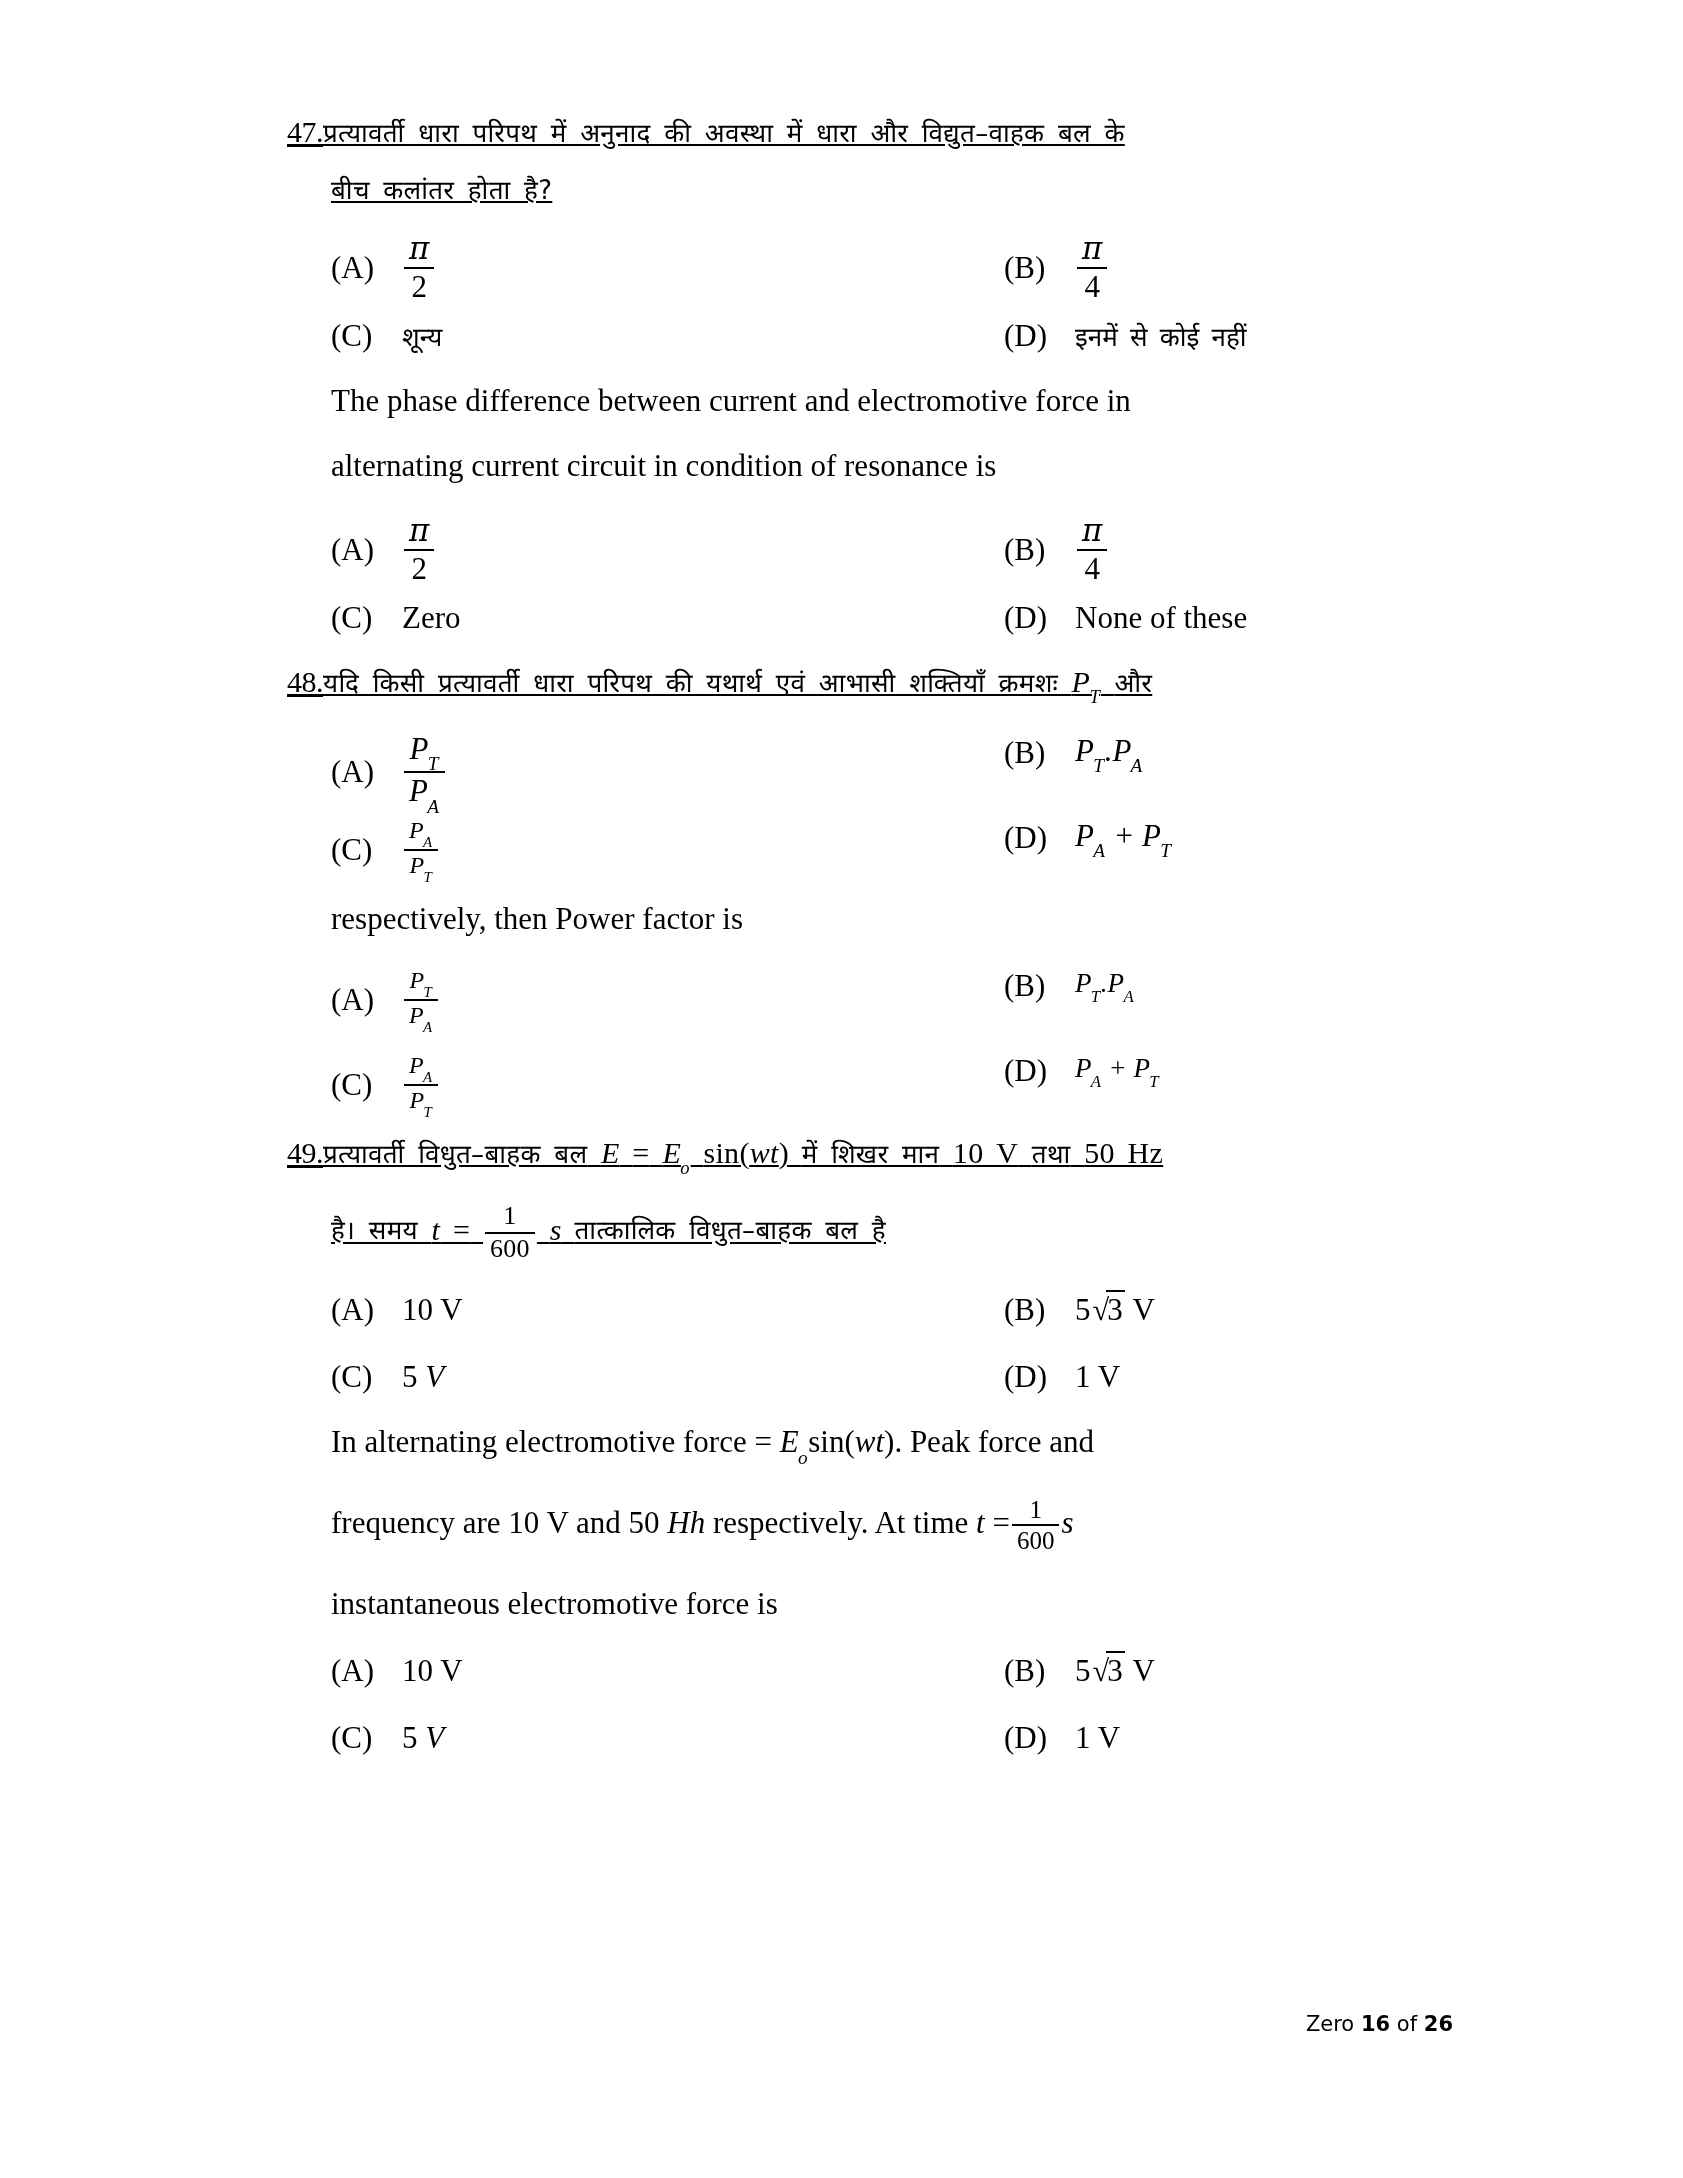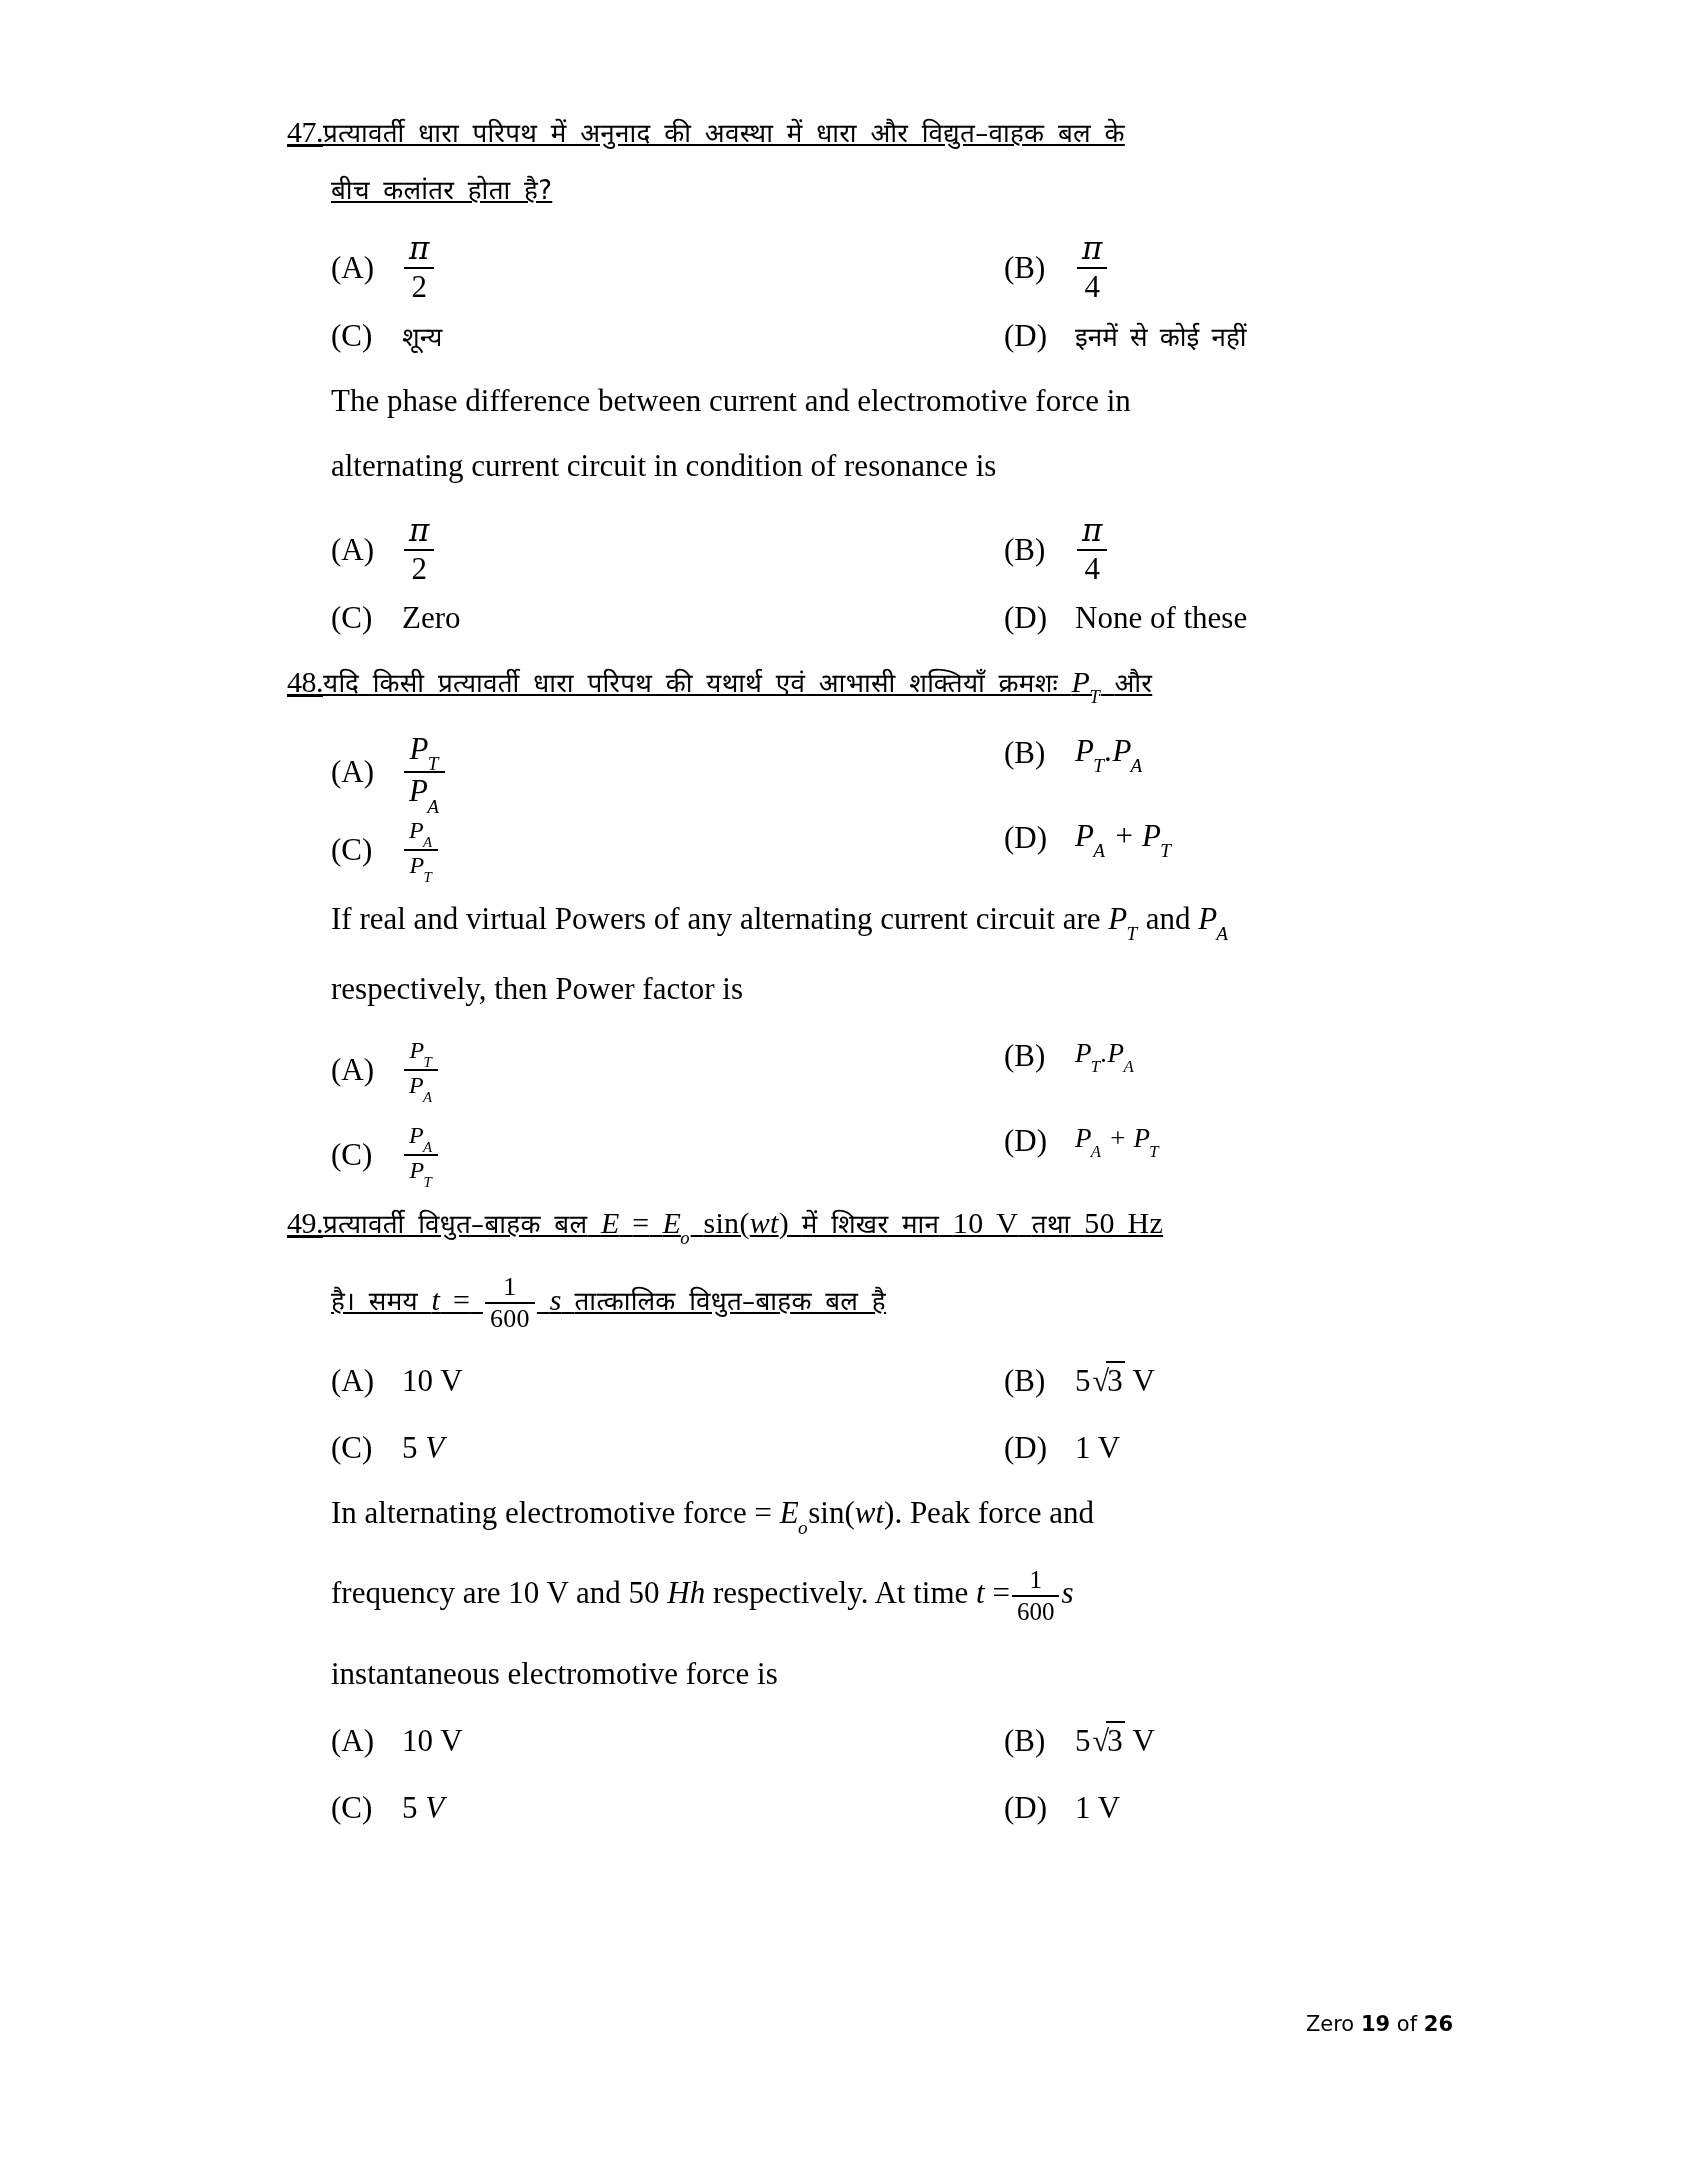--- a/index.html
+++ b/index.html
@@ -271,26 +271,20 @@
               <span class="den it"><span>P</span><span class="sub">T</span></span>
             </span>
           </span>
         </div>
         <div class="opt colB">
           <span class="opt-tag">(D)</span>
           <span class="opt-val it"><span>P</span><span class="sub">A</span>&nbsp;<span>+</span>&nbsp;<span>P</span><span class="sub">T</span></span>
         </div>
       </div>
 
-      <div class="en-line">
-        <span>If real and virtual Powers of any alternating current circuit are</span>
-        <span class="it"><span>P</span><span class="sub">T</span></span>
-        <span>and</span>
-        <span class="it"><span>P</span><span class="sub">A</span></span>
-      </div>
       <div class="en-line">respectively, then Power factor is</div>
 
       <div class="opt-row tall">
         <div class="opt colA">
           <span class="opt-tag">(A)</span>
           <span class="opt-val">
             <span class="frac small">
               <span class="num it"><span>P</span><span class="sub">T</span></span>
               <span class="bar"></span>
               <span class="den it"><span>P</span><span class="sub">A</span></span>
@@ -418,18 +412,18 @@
           <span class="opt-tag">(D)</span>
           <span class="opt-val">1 V</span>
         </div>
       </div>
     </div>
 
   </div>
 
   <div class="footer">
     <span>Zero</span>
-    <b>19</b>
+    <b>16</b>
     <span>of</span>
     <b>26</b>
   </div>
 </div>
 
 
 </body></html>

